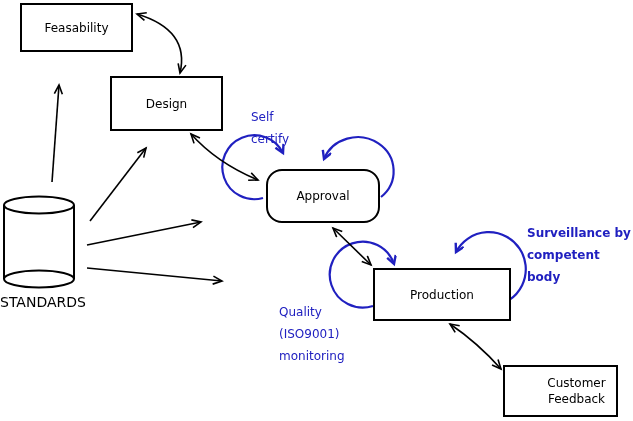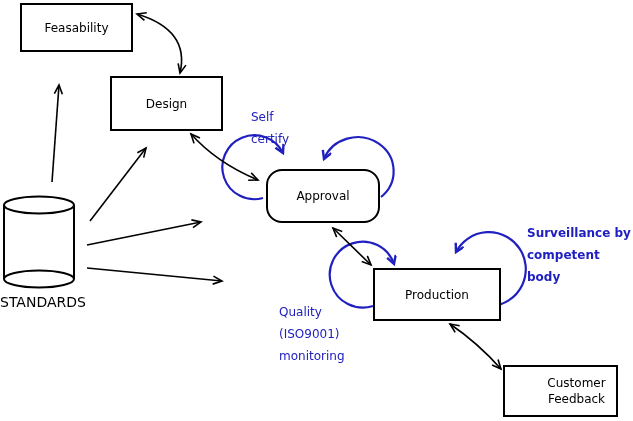--- a/index.html
+++ b/index.html
@@ -67,21 +67,21 @@
   </div>
 
   <div class="node" style="left:110px;top:76px;width:113px;height:55px;">
     <span>Design</span>
   </div>
 
   <div class="node" style="left:266px;top:169px;width:114px;height:54px;border-radius:16px;">
     <span>Approval</span>
   </div>
 
-  <div class="node" style="left:373px;top:268px;width:128px;height:53px;">
+  <div class="node" style="left:373px;top:268px;width:138px;height:53px;">
     <span>Production</span>
   </div>
 
   <div class="node" style="left:503px;top:365px;width:115px;height:52px;padding-left:32px;">
     <span>Customer
 Feedback</span>
   </div>
 
   <div class="cyl-label" style="left:0px;top:294px;">STANDARDS</div>
 

